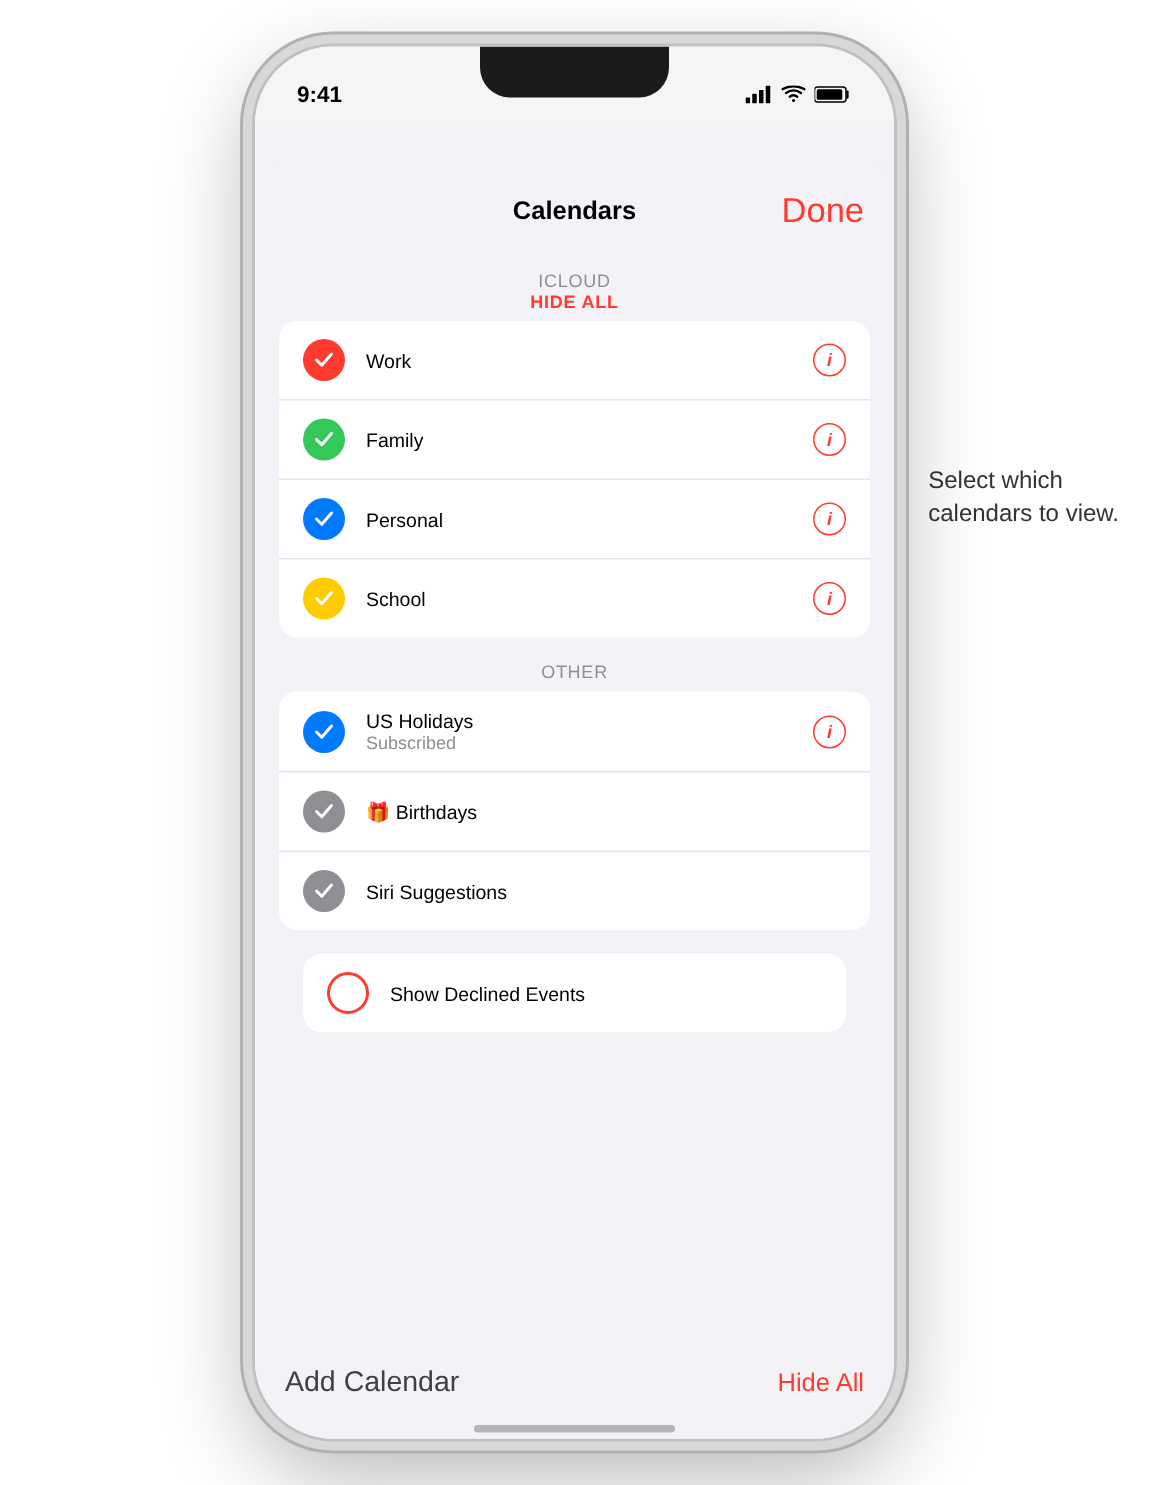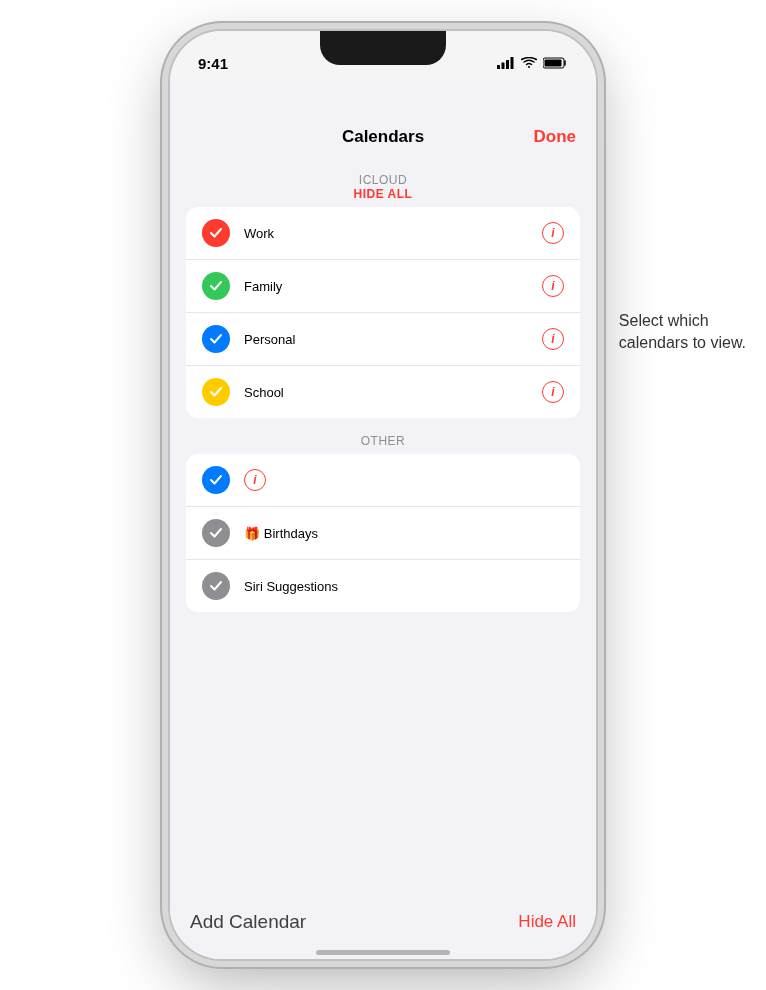--- a/index.html
+++ b/index.html
@@ -108,22 +108,22 @@
     .nav-title {
       font-size: 17px;
       font-weight: 600;
       color: #000;
       position: absolute;
       left: 50%;
       transform: translateX(-50%);
     }
 
     .nav-done {
-      font-size: 17px;
-      font-weight: 700;
+      font-size: 23px;
+      font-weight: 400;
       color: #ff3b30;
       margin-left: auto;
       cursor: pointer;
     }
 
     
     .section-label {
       font-size: 12px;
       font-weight: 500;
       color: #8e8e93;
@@ -413,20 +413,24 @@
           </div>
 
           <div class="card">
 
             <div class="cal-row">
               <div class="check-circle" style="background:#007aff;">
                 <svg class="check" viewBox="0 0 14 14">
                     <polyline points="2,7 5.5,10.5 12,3" fill="none" stroke="white" stroke-width="2" stroke-linecap="round" stroke-linejoin="round"></polyline>
                   </svg>
               </div>
+              <div class="cal-name-wrap">
+                <div class="cal-name">US Holidays</div>
+                <div class="cal-subtitle">Subscribed</div>
+              </div>
               <div class="info-btn">i</div>
             </div>
 
             <div class="cal-row">
               <div class="check-gray">
                 <svg class="check" viewBox="0 0 14 14">
                     <polyline points="2,7 5.5,10.5 12,3" fill="none" stroke="white" stroke-width="2" stroke-linecap="round" stroke-linejoin="round"></polyline>
                   </svg>
               </div>
               <span class="cal-name">
@@ -439,20 +443,28 @@
               <div class="check-gray">
                 <svg class="check" viewBox="0 0 14 14">
                     <polyline points="2,7 5.5,10.5 12,3" fill="none" stroke="white" stroke-width="2" stroke-linecap="round" stroke-linejoin="round"></polyline>
                   </svg>
               </div>
               <span class="cal-name">Siri Suggestions</span>
             </div>
 
           </div>
 
+          <div style="margin: 16px 16px 0;">
+            <div class="card">
+              <div class="cal-row">
+                <div class="unchecked-circle"></div>
+                <span class="cal-name">Show Declined Events</span>
+              </div>
+            </div>
+          </div>
 
         </div>
 
         <div class="bottom-bar">
           <span class="bottom-add">Add Calendar</span>
           <span class="bottom-hide">Hide All</span>
         </div>
 
         <div class="home-indicator"></div>
 

